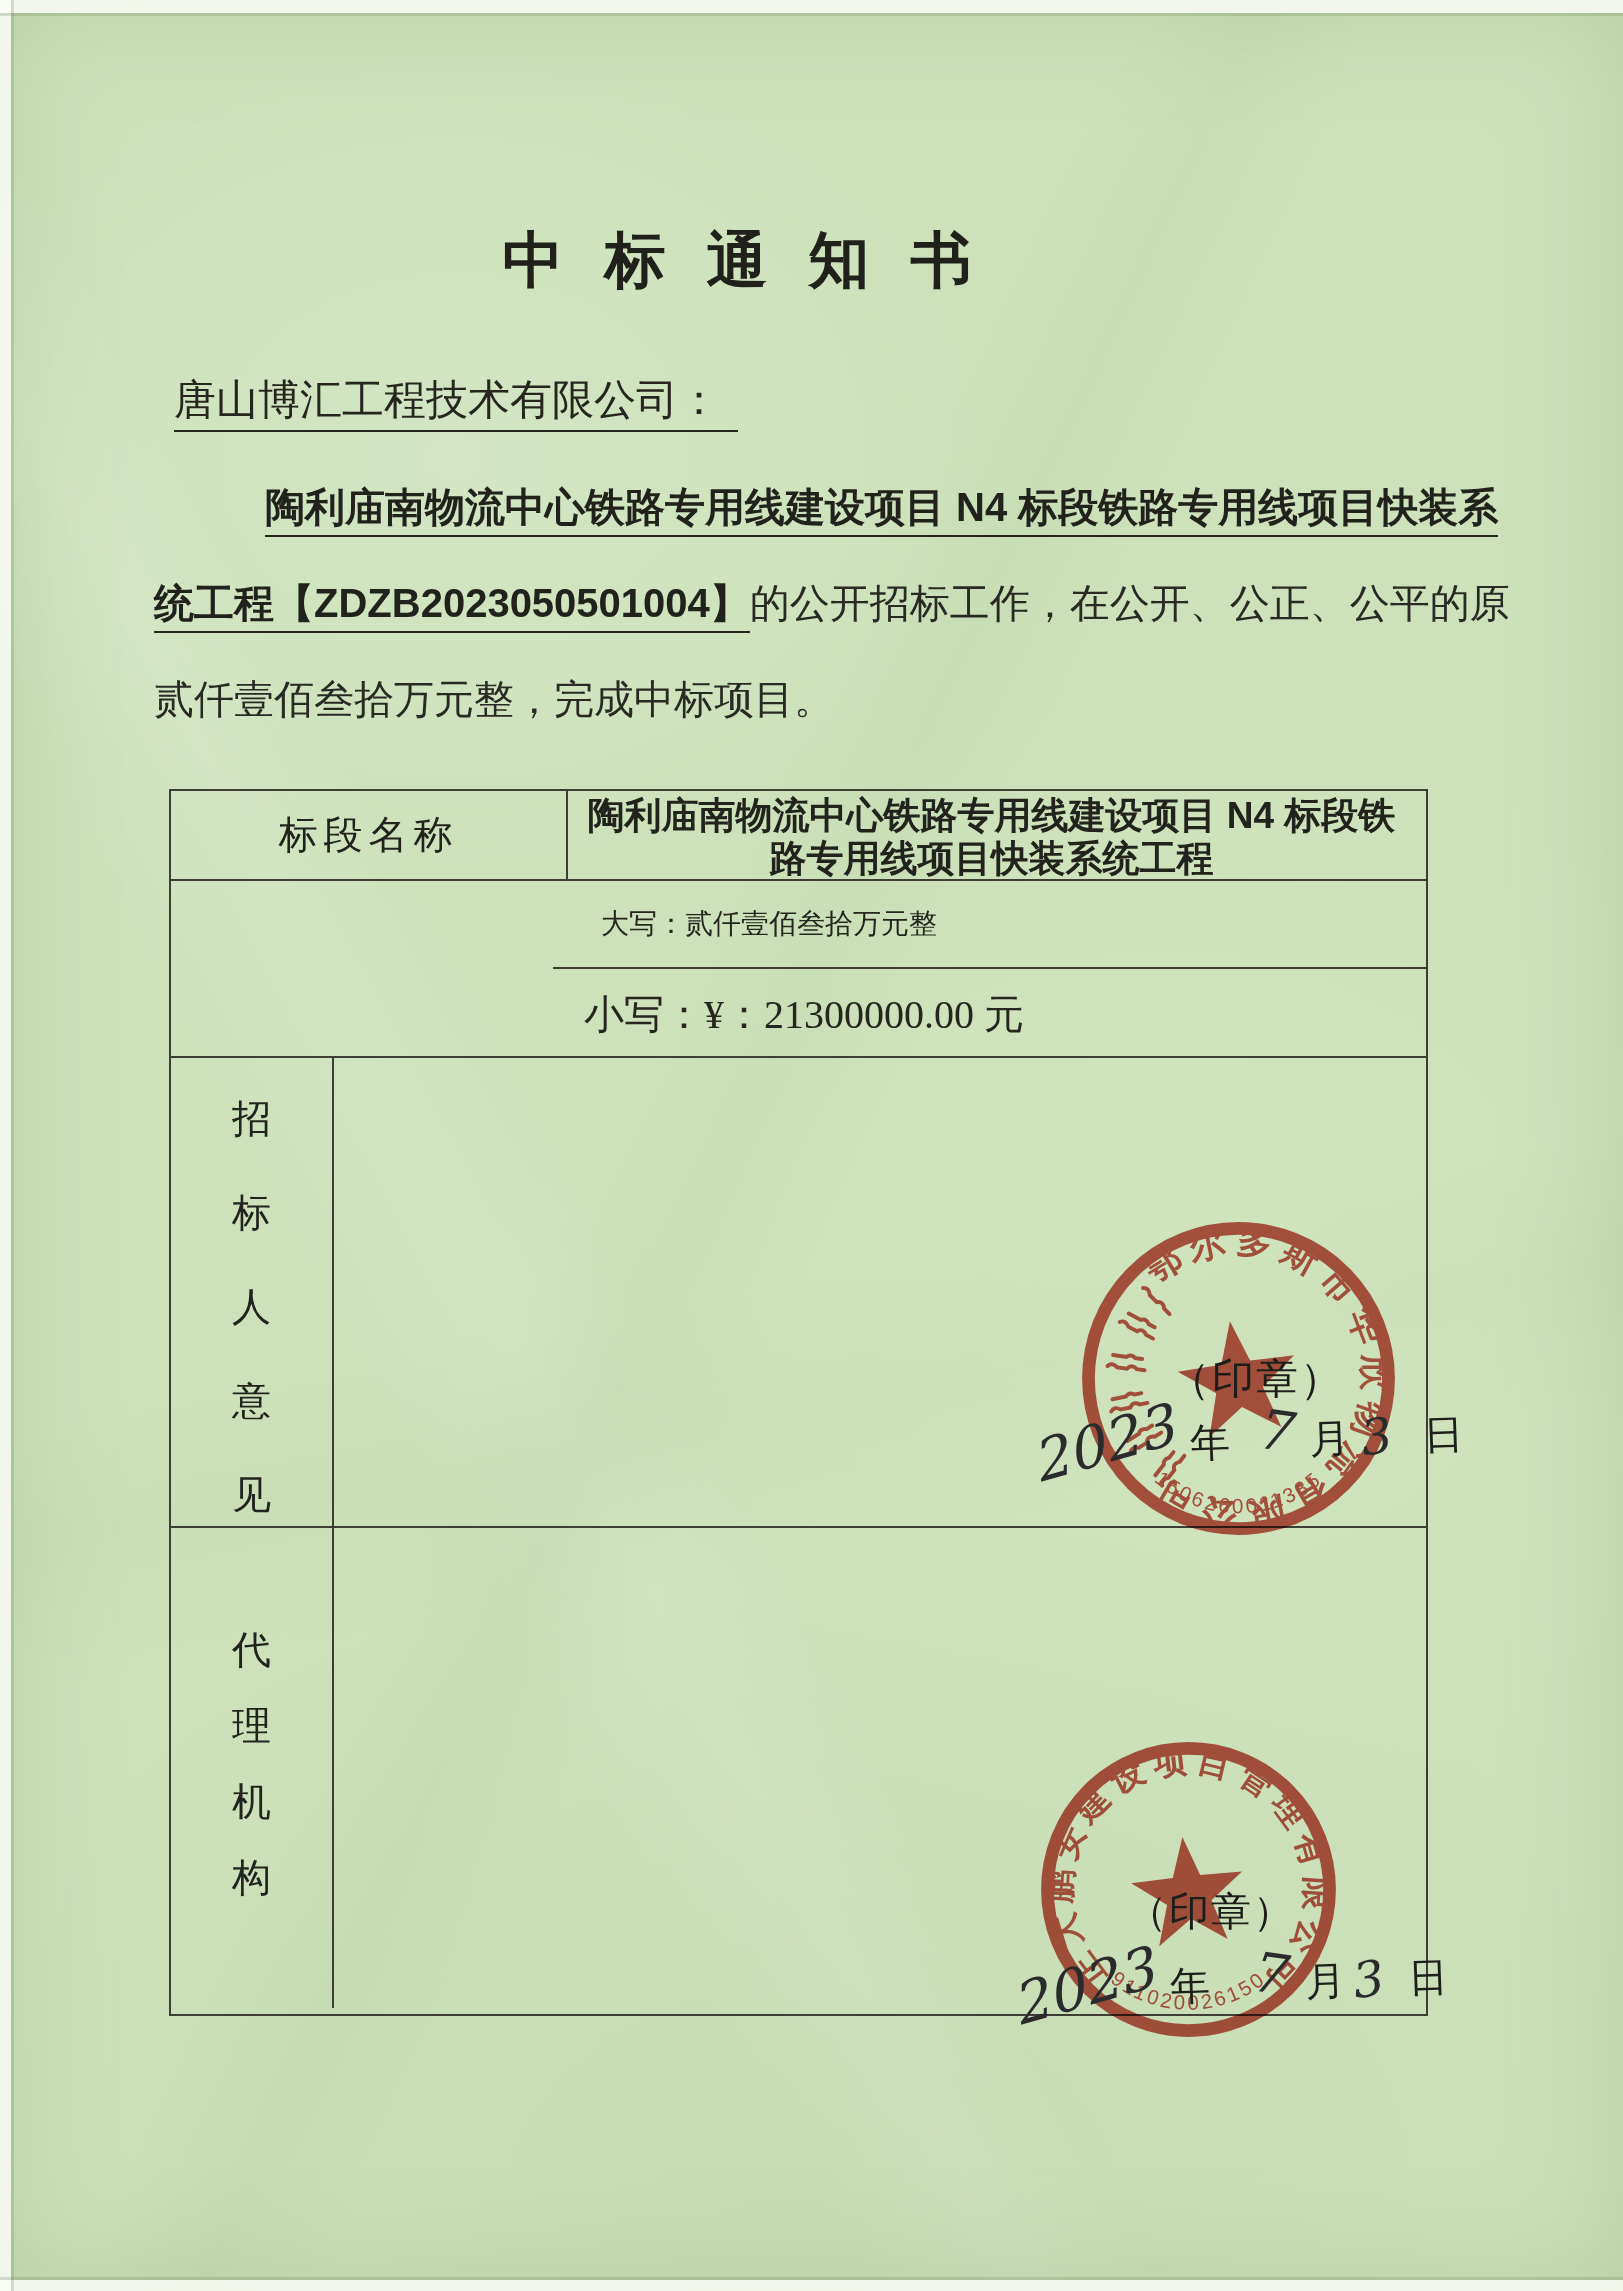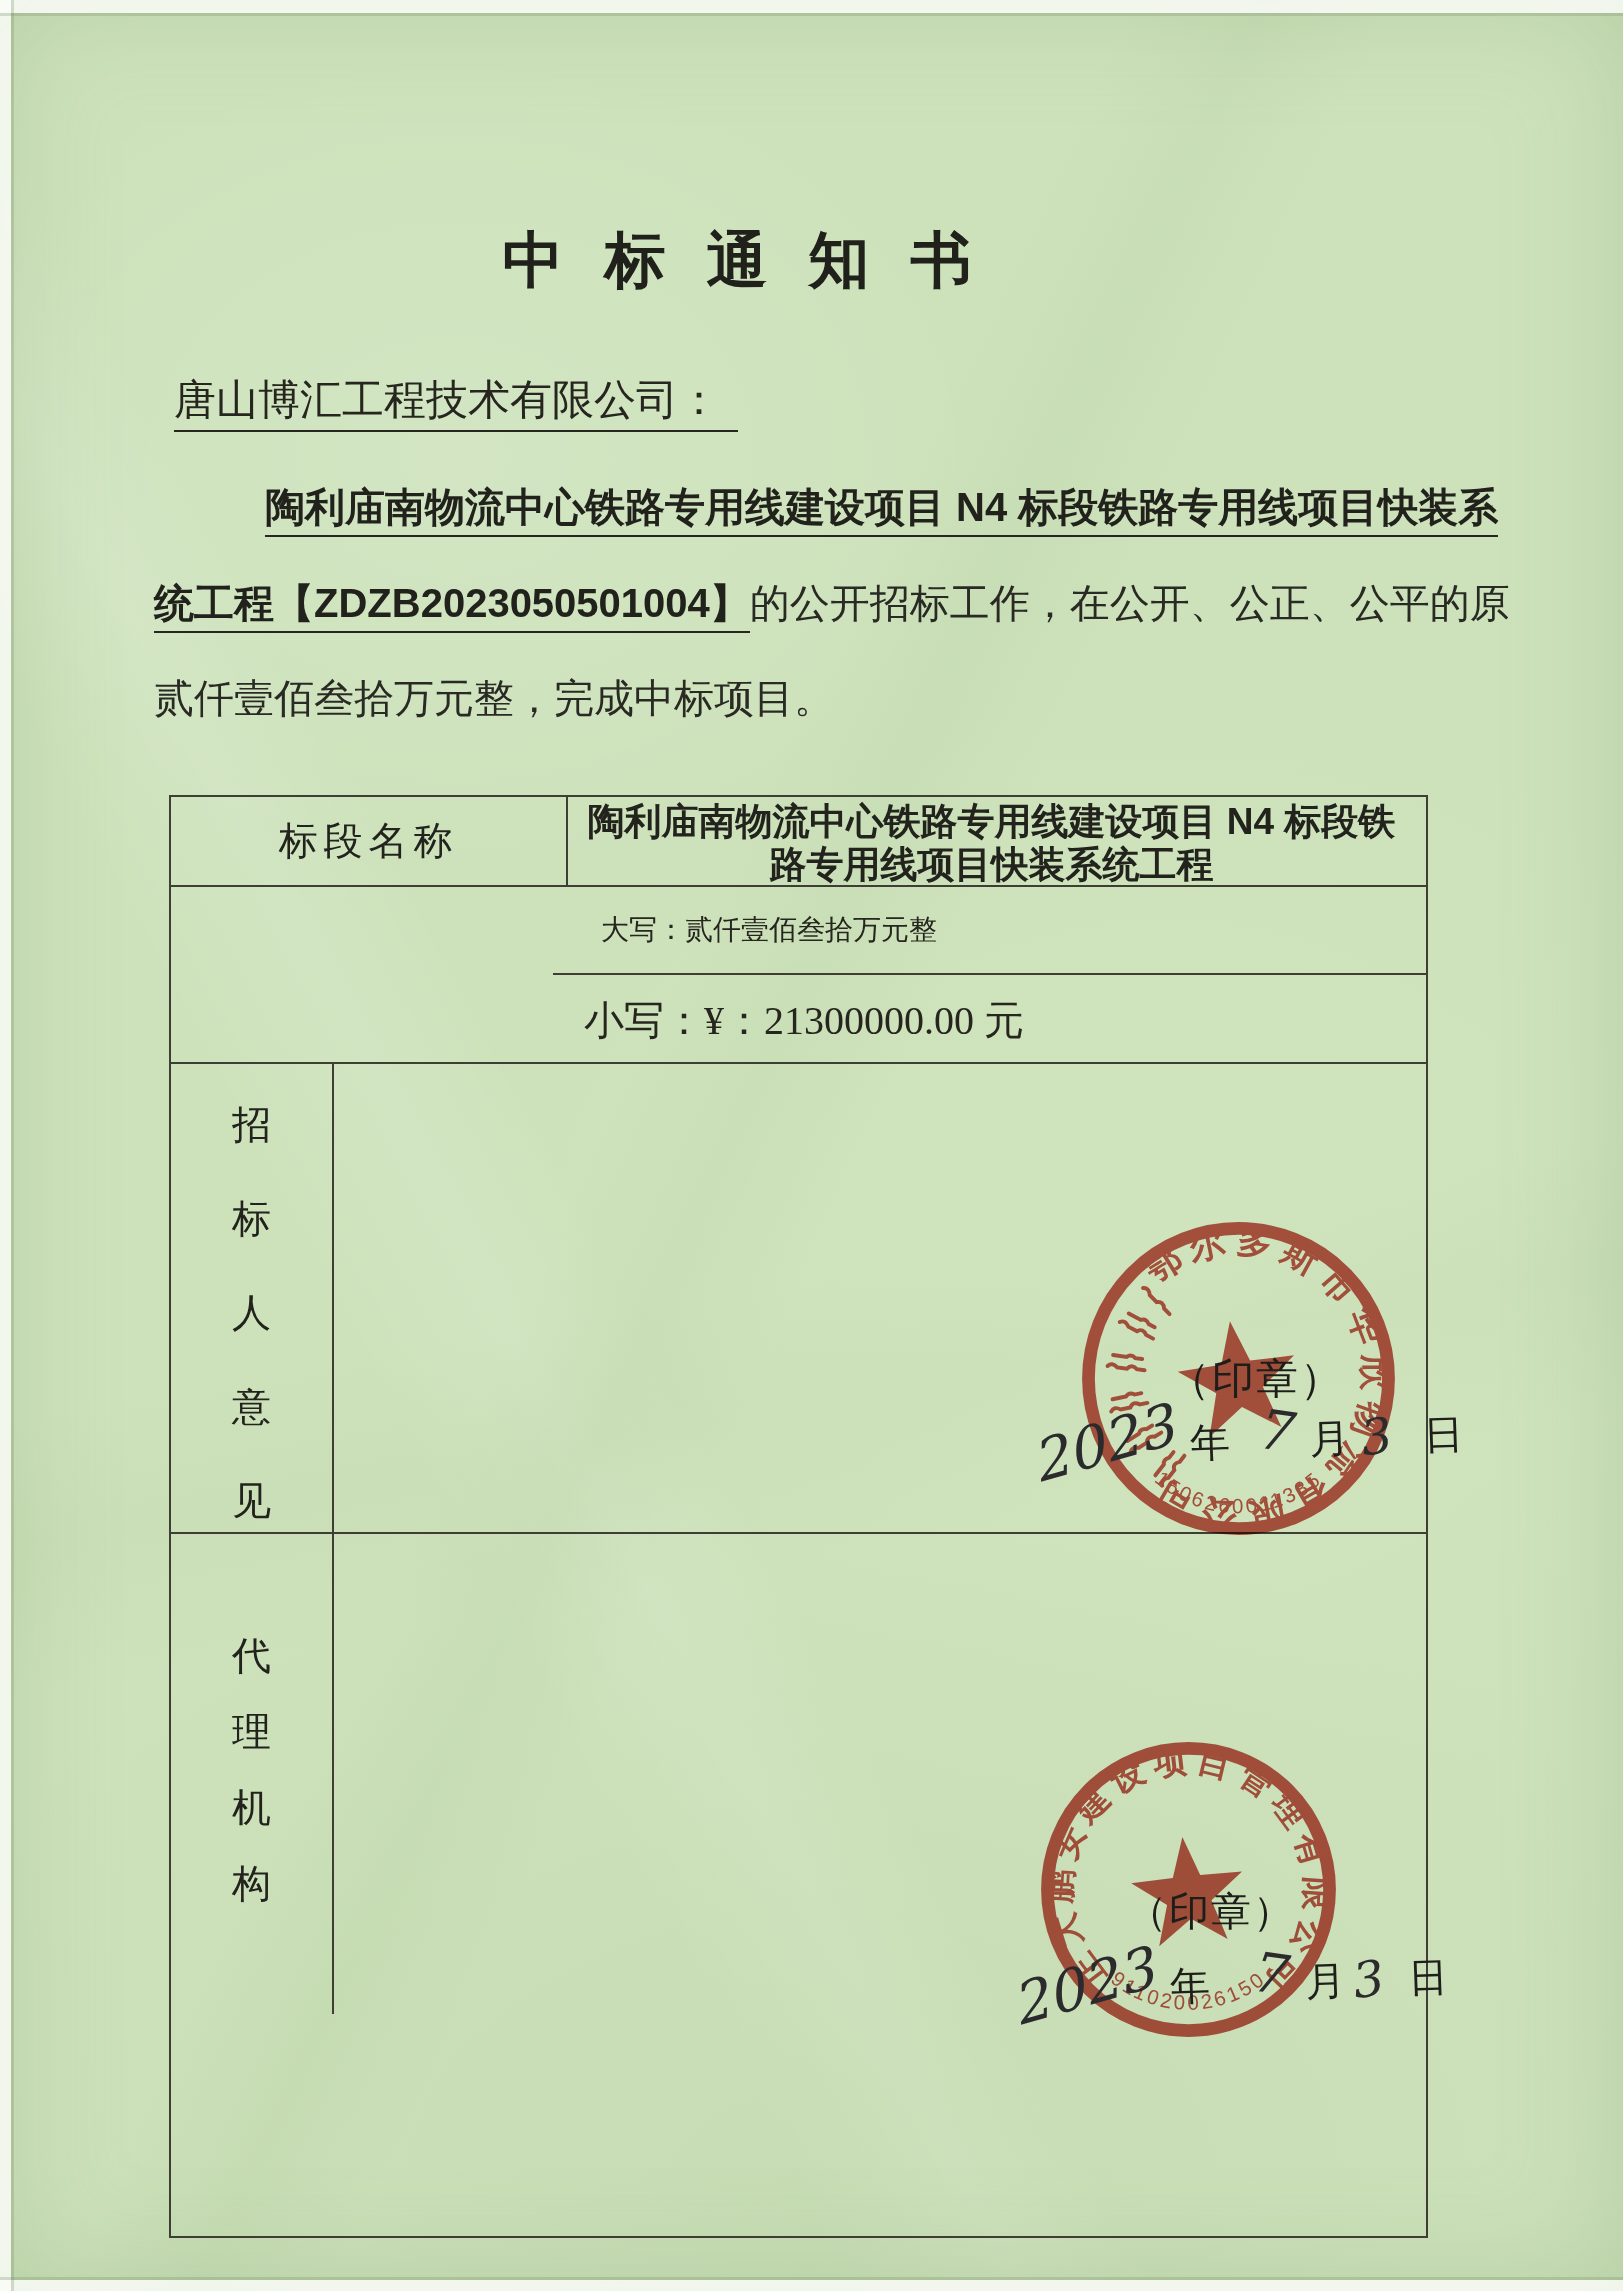--- a/index.html
+++ b/index.html
@@ -42,26 +42,26 @@
   }
   .addressee .ul{border-bottom:2.9px solid #26261f;padding:0 17.6px 6.9px 0;}
 
   .body-text{position:absolute;left:154px;top:459px;width:1313px;}
   .bline{height:96px;line-height:96px;white-space:nowrap;font-size:40px;}
   .bline.indent{padding-left:111px;}
   .seg-u{
     font-family:"Liberation Sans", sans-serif;font-weight:bold;
     border-bottom:2.9px solid #26261f;padding-bottom:5.9px;color:#22221d;
   }
-  .seg-t{font-family:Liberation Mono, monospace;color:#2a2a24;}
+  .seg-t{font-family:Liberation Sans, sans-serif;color:#2a2a24;}
 
   
   .award-table{
-    position:absolute;left:169px;top:789px;width:1259px;height:1443px;
-    border:2.9px solid #3e3e35;box-sizing:border-box;margin-top:6px;
+    position:absolute;left:169px;top:789px;width:1259px;height:1227px;
+    border:2.9px solid #3e3e35;box-sizing:border-box;
   }
   .trow{position:relative;width:100%;box-sizing:border-box;}
   .trow + .trow{border-top:2.9px solid #3e3e35;}
   .r1{height:88px;}
   .r23{height:177px;}
   .r4{height:470px;}
   .r5{height:482px;}
   .lab{
     position:absolute;left:0;top:0;bottom:0;
     border-right:2.9px solid #3e3e35;box-sizing:border-box;

